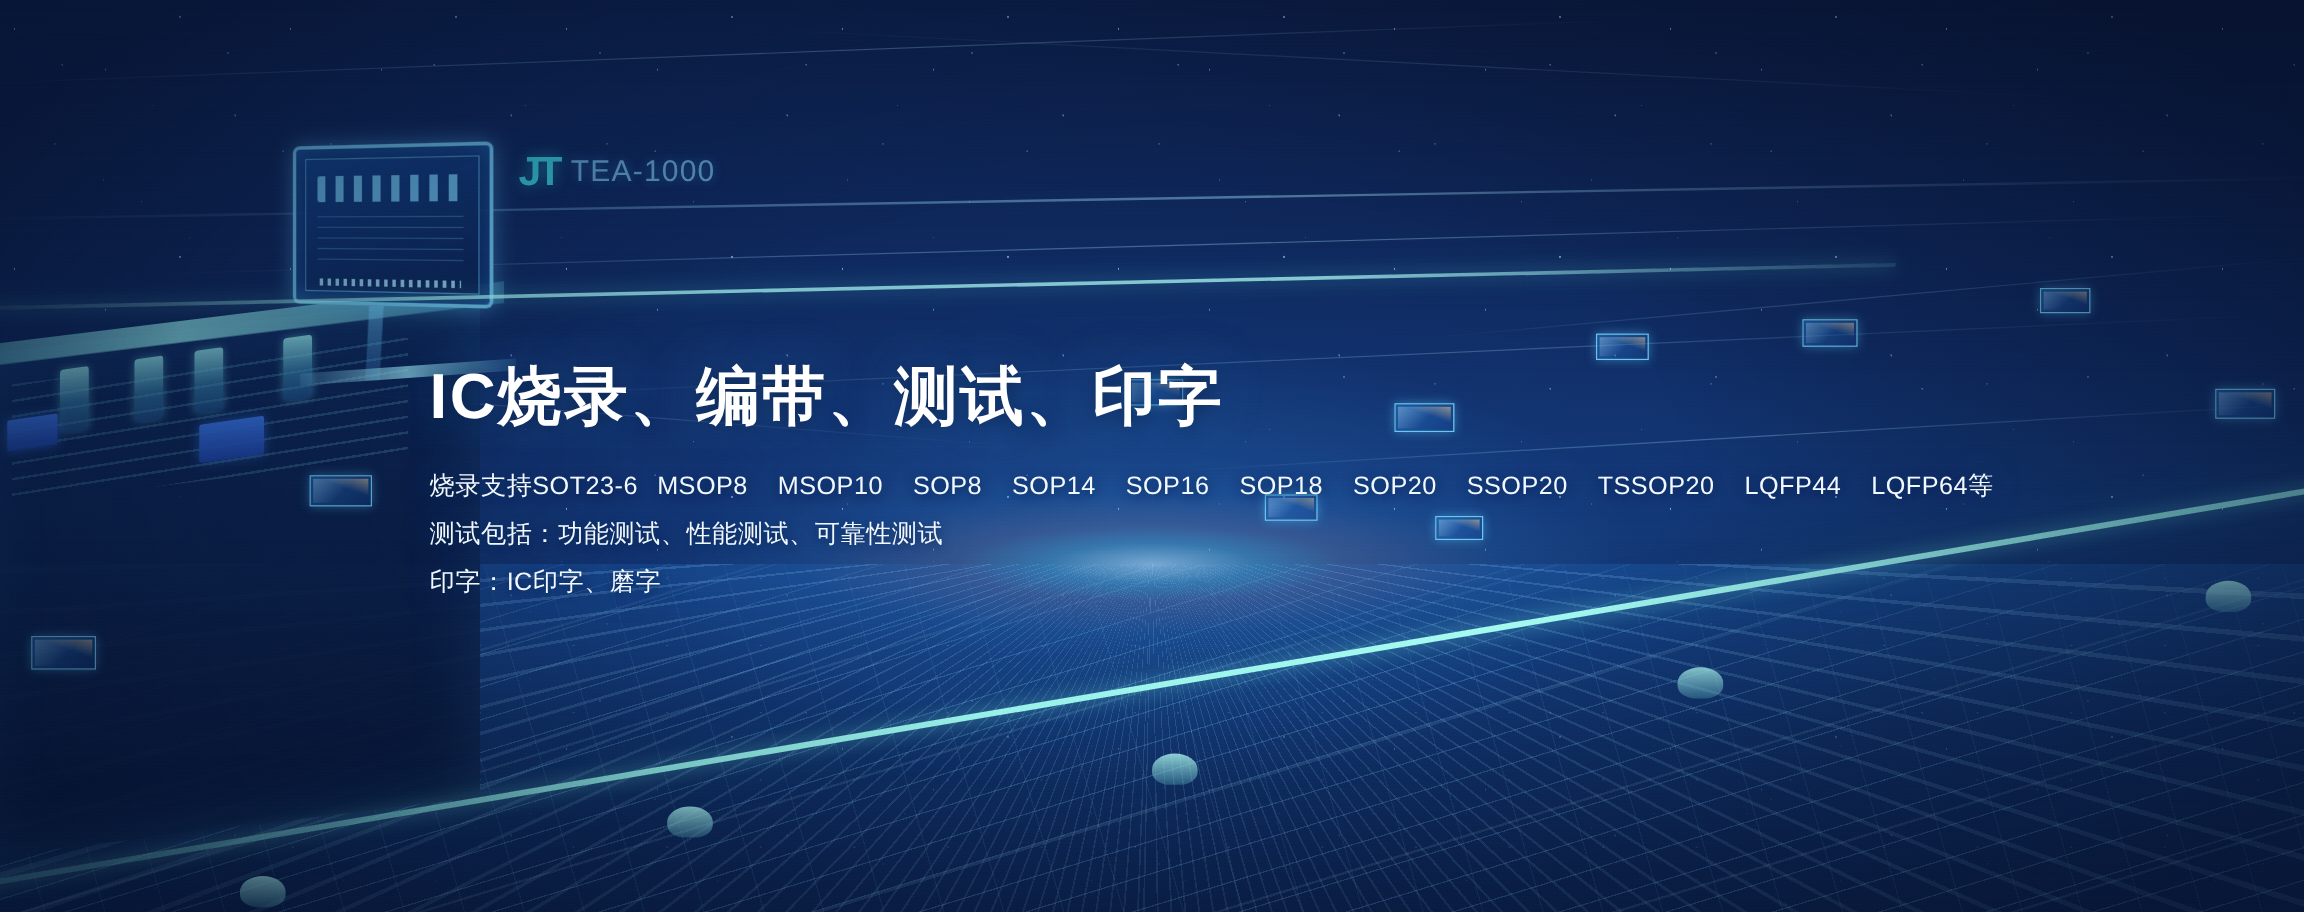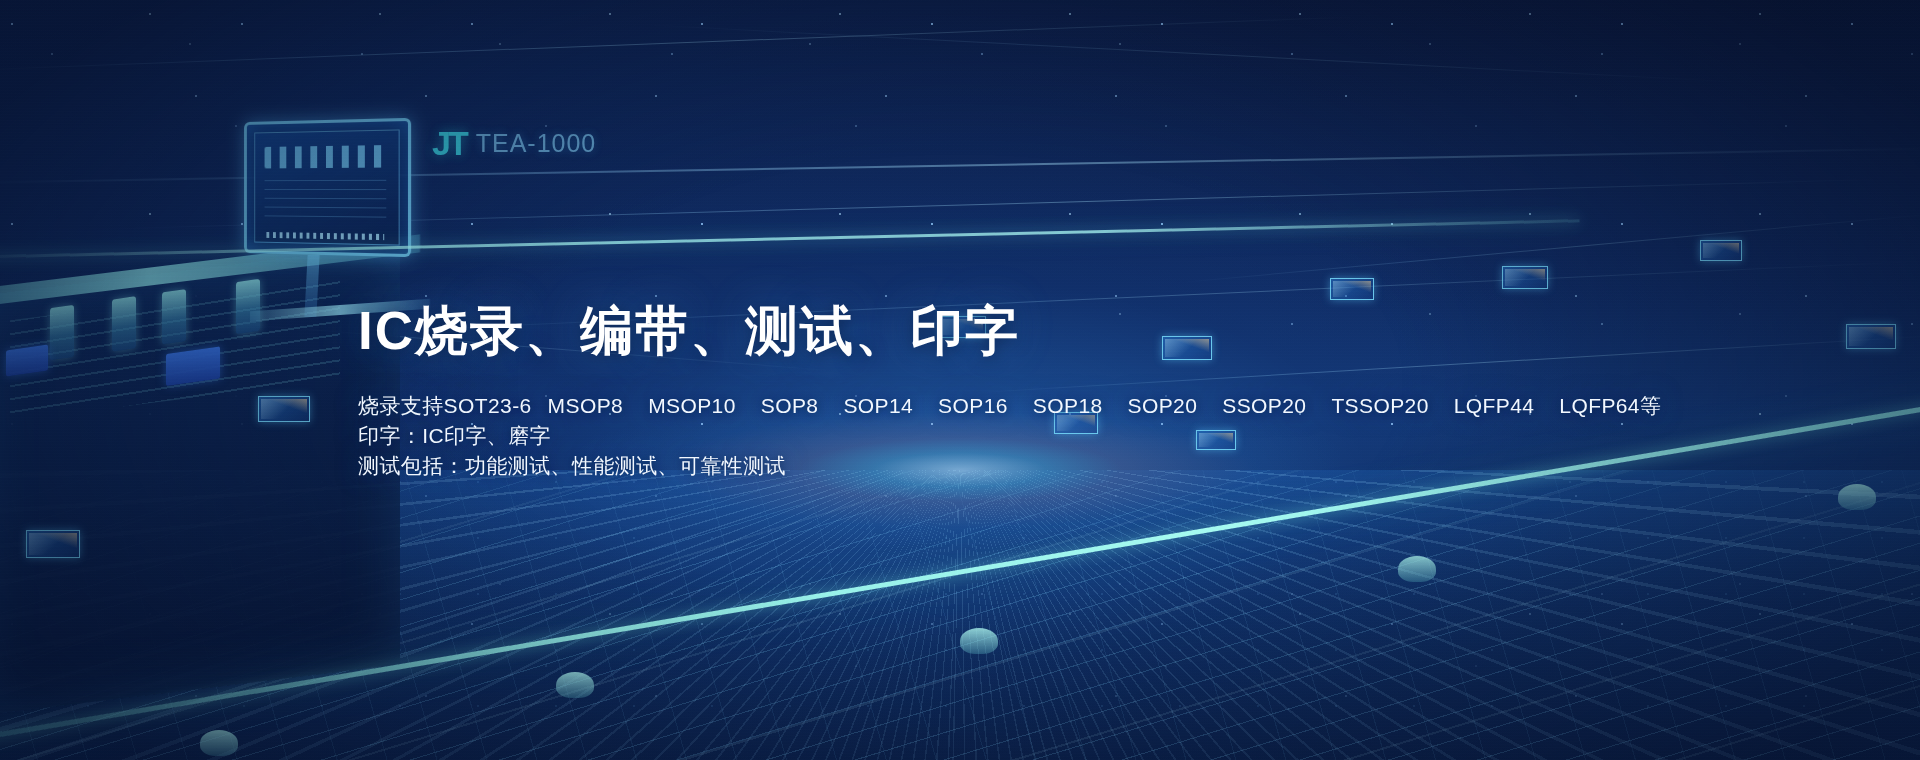--- a/index.html
+++ b/index.html
@@ -236,21 +236,21 @@
     font-size:53px;
     line-height:1.18;
     font-weight:700;
     color:#ffffff;
     letter-spacing:2px;
     text-shadow:0 2px 16px rgba(8,30,70,0.85), 0 0 42px rgba(70,150,230,0.45);
     white-space:nowrap;
   }
   .hero-sub{
     margin:28px 0 0 0;
-    display:flex;flex-direction:column;gap:0;
+    display:flex;flex-direction:column;gap:10px;
   }
   .sub-line{
     margin:0;
     font-size:21px;
     line-height:1.45;
     color:#f2f8ff;
     letter-spacing:0.4px;
     text-shadow:0 1px 9px rgba(8,30,70,0.9), 0 0 24px rgba(40,110,200,0.5);
     white-space:nowrap;
   }
@@ -353,22 +353,22 @@
           <span class="pkg">SOP16</span>
           <span class="pkg">SOP18</span>
           <span class="pkg">SOP20</span>
           <span class="pkg">SSOP20</span>
           <span class="pkg">TSSOP20</span>
           <span class="pkg">LQFP44</span>
           <span class="pkg">LQFP64等</span>
         </span>
       </p>
 
+      <p class="sub-line">测试包括：功能测试、性能测试、可靠性测试</p>
       <p class="sub-line">印字：IC印字、磨字</p>
-      <p class="sub-line">测试包括：功能测试、性能测试、可靠性测试</p>
 
     </div>
   </div>
 
   <div class="vignette"></div>
   <div class="grain"></div>
 
 </div>
 
 </body></html>

